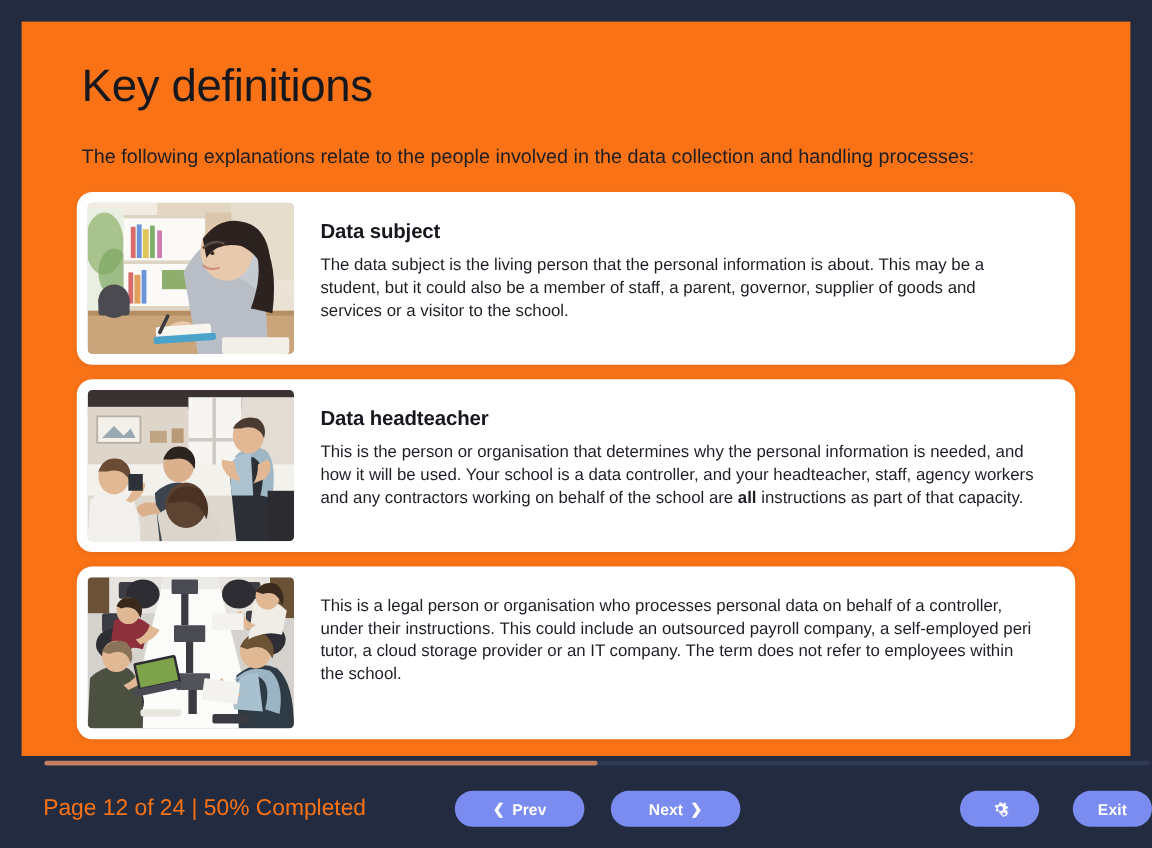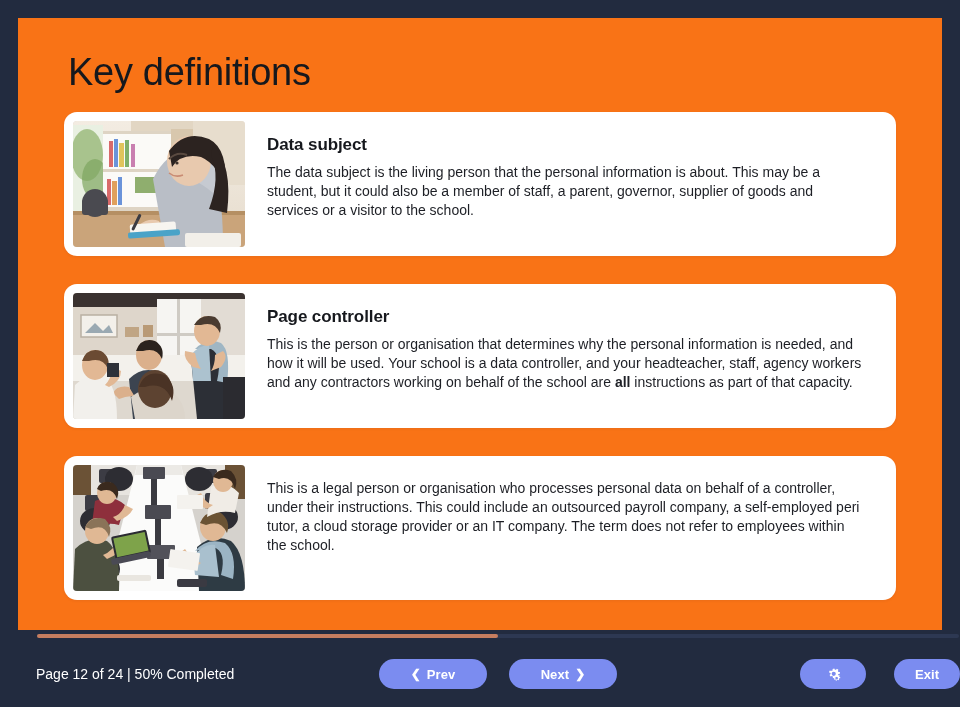--- a/index.html
+++ b/index.html
@@ -49,21 +49,21 @@
     color: #1d1f25;
     margin: 27px 0 0 4px;
     line-height: 1.3;
   }
 
   
   .cards {
     margin-top: 18px;
     display: flex;
     flex-direction: column;
-    gap: 28px;
+    gap: 12px;
   }
 
   .card {
     position: relative;
     display: flex;
     align-items: flex-start;
     background: #ffffff;
     border-radius: 13px;
     box-shadow: 0 1px 3px rgba(40, 30, 50, 0.07);
     padding: 9px;
@@ -133,22 +133,22 @@
     position: absolute;
     top: 22px;
     left: 18px;
     width: 924px;
     height: 44px;
     display: flex;
     align-items: center;
   }
 
   .page-status {
-    font-size: 14px;
-    color: #ffffff;
+    font-size: 19px;
+    color: #f97316;
     white-space: nowrap;
     flex: 0 0 auto;
   }
 
   .nav-center {
     position: absolute;
     left: 50%;
     transform: translateX(-50%);
     display: flex;
     gap: 22px;
@@ -189,20 +189,21 @@
 </style>
 </head>
 <body>
 
 <div class="viewer">
 
   <div class="slide">
 
     <h1 class="slide-title">Key definitions</h1>
 
+    <p class="slide-subtitle">The following explanations relate to the people involved in the data collection and handling processes:</p>
 
     <div class="cards">
 
       <div class="card">
         <div class="card-thumb">
           <svg viewBox="0 0 172 126" preserveAspectRatio="xMidYMid slice" aria-hidden="true">
             <defs>
               <linearGradient id="g1bg" x1="0" y1="0" x2="0" y2="1">
                 <stop offset="0" stop-color="#f3ece2"></stop>
                   <stop offset="1" stop-color="#e6dccd"></stop>
@@ -285,21 +286,21 @@
             <path d="M9 68 Q14 54 28 58 Q38 64 35 76 Q30 64 16 68 Z" fill="#6b4b33"></path>
             <path d="M36 94 Q48 88 48 78 L40 74 Q38 86 32 92 Z" fill="#e2b894"></path>
             <path d="M34 70 L46 70 L46 84 L34 84 Z" fill="#2e3138"></path>
             <path d="M62 126 L58 104 Q76 90 98 98 Q112 108 112 126 Z" fill="#dcd5cb"></path>
             <ellipse cx="82" cy="96" rx="17" ry="19" fill="#5d4331"></ellipse>
             <path d="M66 94 Q72 76 92 82 Q104 92 99 108 Q92 88 72 94 Z" fill="#4a3325"></path>
             <rect x="150" y="84" width="22" height="42" fill="#2b2b30"></rect>
           </svg>
         </div>
         <div class="card-body">
-          <div class="card-heading">Page controller</div>
+          <div class="card-heading">Data headteacher</div>
           <p class="card-text"><span>This is the person or organisation that determines why the personal information is needed, and how it will be used. Your school is a data controller, and your headteacher, staff, agency workers and any contractors working on behalf of the school are </span><b>all</b><span> instructions as part of that capacity.</span></p>
         </div>
       </div>
 
       <div class="card">
         <div class="card-thumb">
           <svg viewBox="0 0 172 126" preserveAspectRatio="xMidYMid slice" aria-hidden="true">
             <rect width="172" height="126" fill="#d5d2cd"></rect>
             <rect x="0" y="0" width="172" height="30" fill="#e7e4df"></rect>
             <rect x="0" y="0" width="18" height="30" fill="#6b5236"></rect>

